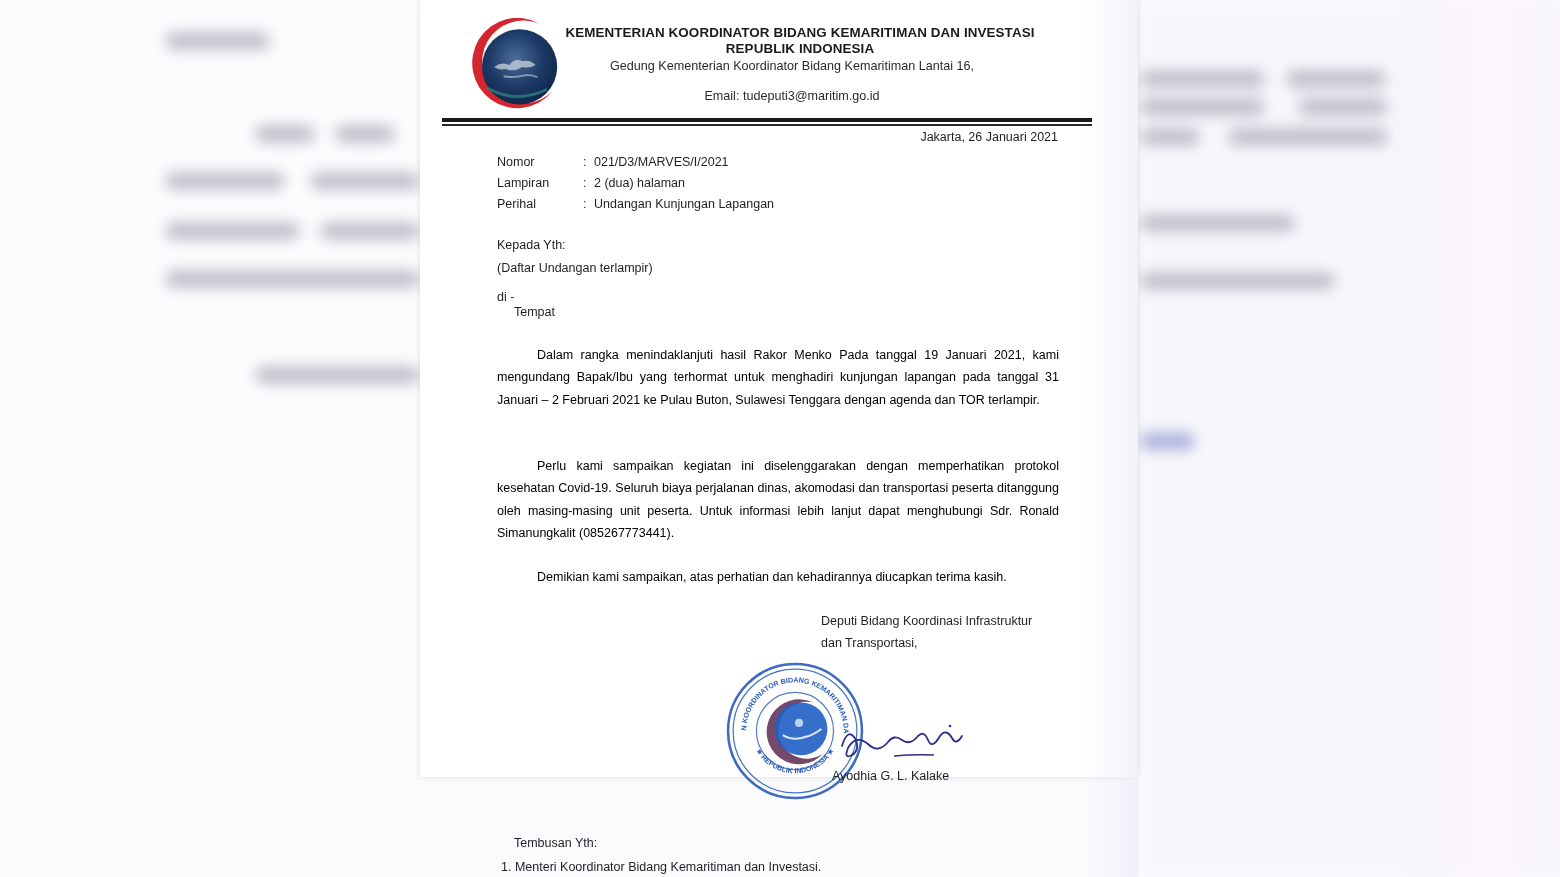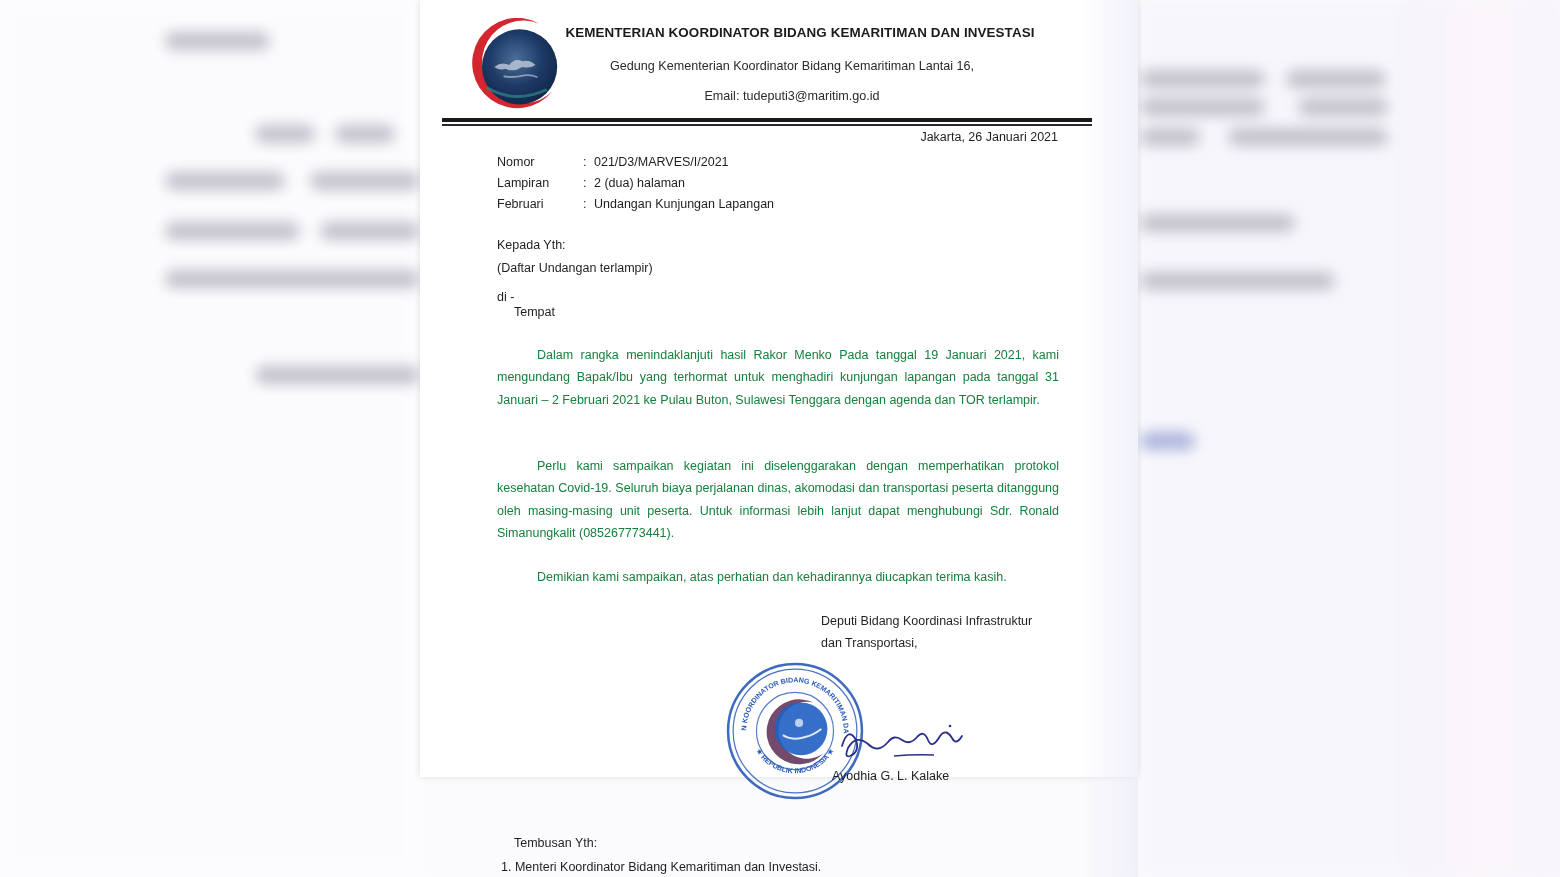--- a/index.html
+++ b/index.html
@@ -68,21 +68,21 @@
 
   .txt { position: absolute; font-size: 12.5px; color: #1f1f23; white-space: nowrap; }
   .date { top: 130px; right: 80px; }
   .meta-label { left: 77px; }
   .meta-colon { left: 163px; }
   .meta-val { left: 174px; }
   .r1 { top: 155px; } .r2 { top: 176px; } .r3 { top: 197px; }
 
   .para {
     position: absolute; left: 77px; width: 562px;
-    font-size: 12.5px; color: #15803d; line-height: 22.3px;
+    font-size: 12.5px; color: #000000; line-height: 22.3px;
     text-align: justify; text-indent: 40px;
   }
 
   
   .stamp { position: absolute; left: 304px; top: 660px; width: 142px; height: 142px; }
   .signature { position: absolute; left: 418px; top: 716px; width: 140px; height: 50px; }
 </style>
 </head>
 <body>
 
@@ -123,36 +123,37 @@
       </radialGradient>
     </defs>
     <path d="M78 6 A48 48 0 1 0 92 78 A44 44 0 1 1 78 6 Z" fill="#d3262e"></path>
     <circle cx="57" cy="52" r="40" fill="url(#globeG)"></circle>
     <path d="M30 52 q8 -6 16 -2 q6 -8 14 -4 q8 -2 14 4 q-6 4 -14 2 q-10 6 -18 2 q-6 2 -12 -2z" fill="#c9d3df" opacity="0.75"></path>
     <path d="M40 62 q10 2 22 -1 q8 -1 14 2" stroke="#c9d3df" stroke-width="2" fill="none" opacity="0.6"></path>
     <path d="M22 74 q30 18 64 2" stroke="#2f8a8a" stroke-width="3" fill="none" opacity="0.7"></path>
   </svg>
 
   <div class="lh-title l1">KEMENTERIAN KOORDINATOR BIDANG KEMARITIMAN DAN INVESTASI</div>
+  <div class="lh-title l2">REPUBLIK INDONESIA</div>
   <div class="lh-addr a1">Gedung Kementerian Koordinator Bidang Kemaritiman Lantai 16,</div>
   <div class="lh-addr a3">Email: tudeputi3@maritim.go.id</div>
   <div class="hr-thick"></div>
   <div class="hr-thin"></div>
 
   <div class="txt date">Jakarta, 26 Januari 2021</div>
 
   <div class="txt meta-label r1">Nomor</div>
   <div class="txt meta-colon r1">:</div>
   <div class="txt meta-val r1">021/D3/MARVES/I/2021</div>
 
   <div class="txt meta-label r2">Lampiran</div>
   <div class="txt meta-colon r2">:</div>
   <div class="txt meta-val r2">2 (dua) halaman</div>
 
-  <div class="txt meta-label r3">Februari</div>
+  <div class="txt meta-label r3">Perihal</div>
   <div class="txt meta-colon r3">:</div>
   <div class="txt meta-val r3">Undangan Kunjungan Lapangan</div>
 
   <div class="txt" style="left:77px; top:238px;">Kepada Yth:</div>
   <div class="txt" style="left:77px; top:261px;">(Daftar Undangan terlampir)</div>
   <div class="txt" style="left:77px; top:290px;">di -</div>
   <div class="txt" style="left:94px; top:305px;">Tempat</div>
 
   <div class="para" style="top:344px;">Dalam rangka menindaklanjuti hasil Rakor Menko Pada tanggal 19 Januari 2021, kami mengundang Bapak/Ibu yang terhormat untuk menghadiri kunjungan lapangan pada tanggal 31 Januari – 2 Februari 2021 ke Pulau Buton, Sulawesi Tenggara dengan agenda dan TOR terlampir.</div>
   <div class="para" style="top:455px;">Perlu kami sampaikan kegiatan ini diselenggarakan dengan memperhatikan protokol kesehatan Covid-19. Seluruh biaya perjalanan dinas, akomodasi dan transportasi peserta ditanggung oleh masing-masing unit peserta. Untuk  informasi lebih lanjut dapat menghubungi Sdr. Ronald Simanungkalit (085267773441).</div>

